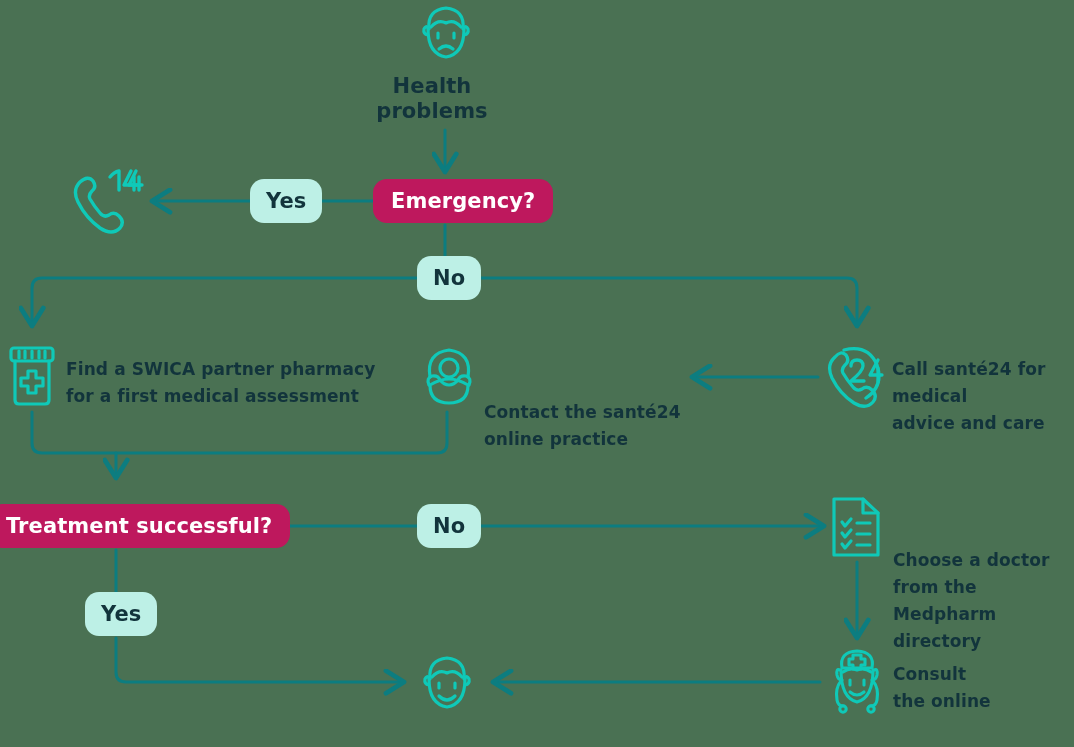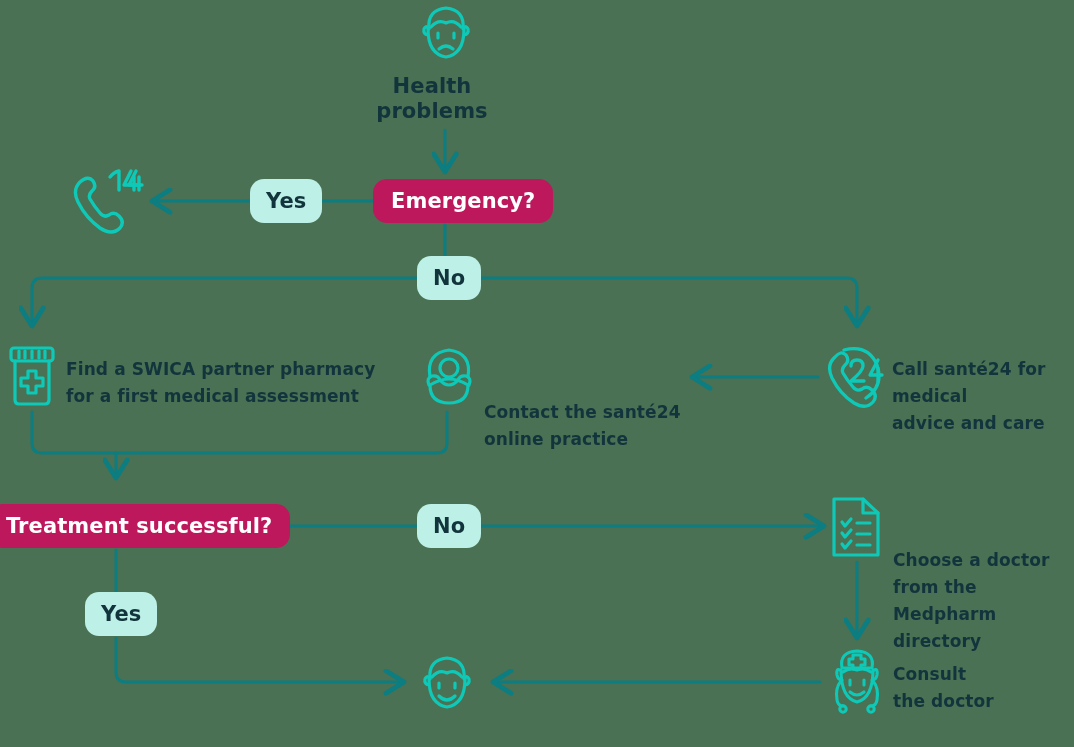--- a/index.html
+++ b/index.html
@@ -234,21 +234,21 @@
       <line x1="22" y1="32" x2="22" y2="37"></line>
       <line x1="36" y1="32" x2="36" y2="37"></line>
       <path d="M22 44 Q29 50 36 44"></path>
       <path d="M13 33 Q7 40 9 52 Q10 58 15 58"></path>
       <path d="M45 33 Q51 40 49 52 Q48 58 43 58"></path>
       <circle cx="15" cy="61" r="3.2"></circle>
       <circle cx="43" cy="61" r="3.2"></circle>
     </svg>
   </div>
   <div class="side-label" style="left:893px; top:661px; width:170px;">Consult
-the doctor</div>
+the online</div>
 
   <div class="icon-wrap" style="left:416px; top:652px;">
     <svg width="62" height="62" viewBox="0 0 62 62" fill="none" stroke="#0fc9b8" stroke-width="3.2" stroke-linecap="round" stroke-linejoin="round">
       <path d="M14 27 Q12 8 31 6 Q50 8 48 27"></path>
       <path d="M13 26 Q11 23 9 27 Q8 32 13 33"></path>
       <path d="M49 26 Q51 23 53 27 Q54 32 49 33"></path>
       <path d="M13 27 Q13 52 31 55 Q49 52 49 27"></path>
       <path d="M16 25 Q23 17 31 21 Q39 17 46 25"></path>
       <line x1="23" y1="31" x2="23" y2="36"></line>
       <line x1="39" y1="31" x2="39" y2="36"></line>

